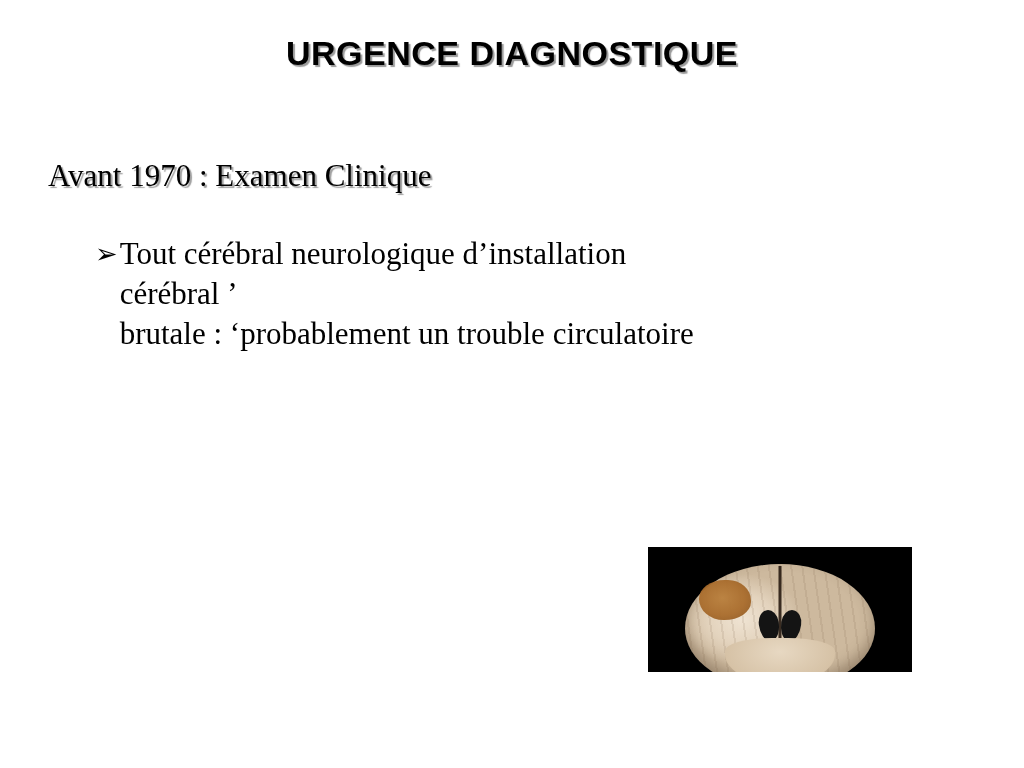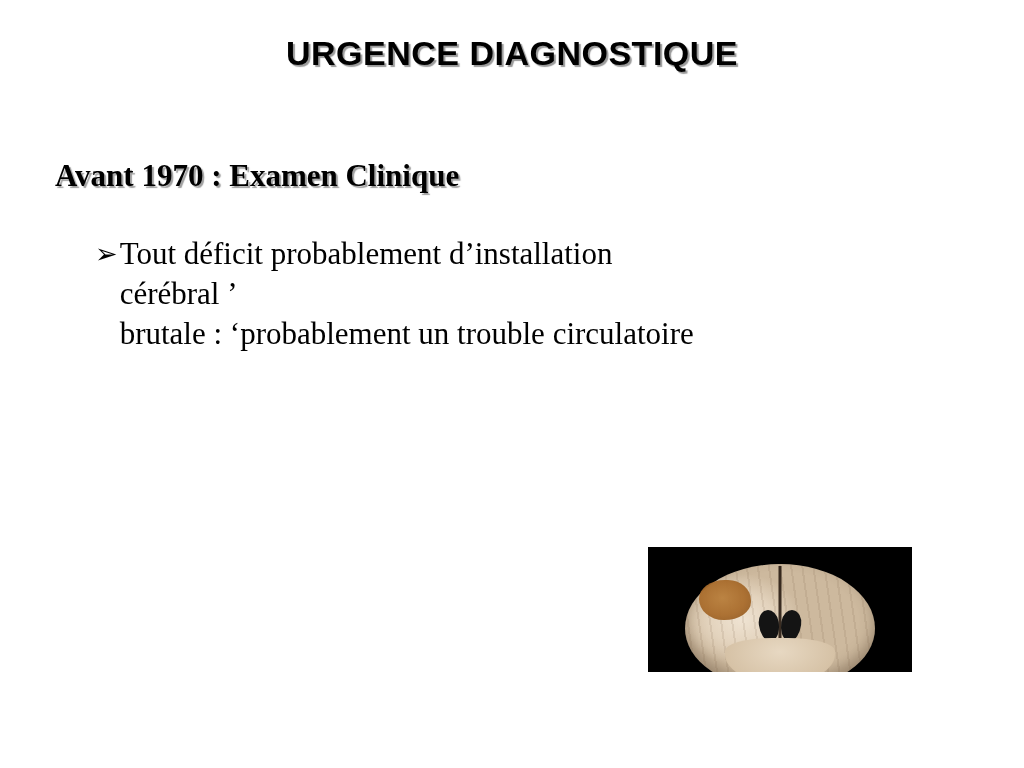--- a/index.html
+++ b/index.html
@@ -24,23 +24,23 @@
     font-family: "Liberation Sans", sans-serif;
     font-weight: bold;
     font-size: 34px;
     color: #000000;
     letter-spacing: 0.5px;
     text-shadow: 2px 2px 1px rgba(120,120,120,0.75);
   }
   .subtitle {
     position: absolute;
     top: 158px;
-    left: 55px;
+    left: 48px;
     font-family: "Liberation Serif", serif;
-    font-weight: bold;
+    font-weight: normal;
     font-size: 31px;
     color: #000000;
     text-shadow: 2px 2px 1px rgba(120,120,120,0.7);
   }
   .bullet-block {
     position: absolute;
     top: 234px;
     left: 95px;
     width: 870px;
   }
@@ -170,21 +170,21 @@
 <div class="slide">
 
   <div class="slide-title">URGENCE DIAGNOSTIQUE</div>
 
   <div class="subtitle">Avant 1970 : Examen Clinique</div>
 
   <div class="bullet-block">
     <div class="bullet-row">
       <span class="bullet-marker">➢</span>
       <span class="bullet-text">
-        <span class="line first">Tout déficit probablement  d’installation</span>
+        <span class="line first">Tout cérébral neurologique  d’installation</span>
         <span class="line">cérébral ’</span>
         <span class="line">brutale : ‘probablement un trouble circulatoire</span>
       </span>
     </div>
   </div>
 
   <div class="brain-image">
     <div class="brain-shape">
       <div class="brain-gyri"></div>
       <div class="brain-lesion"></div>

